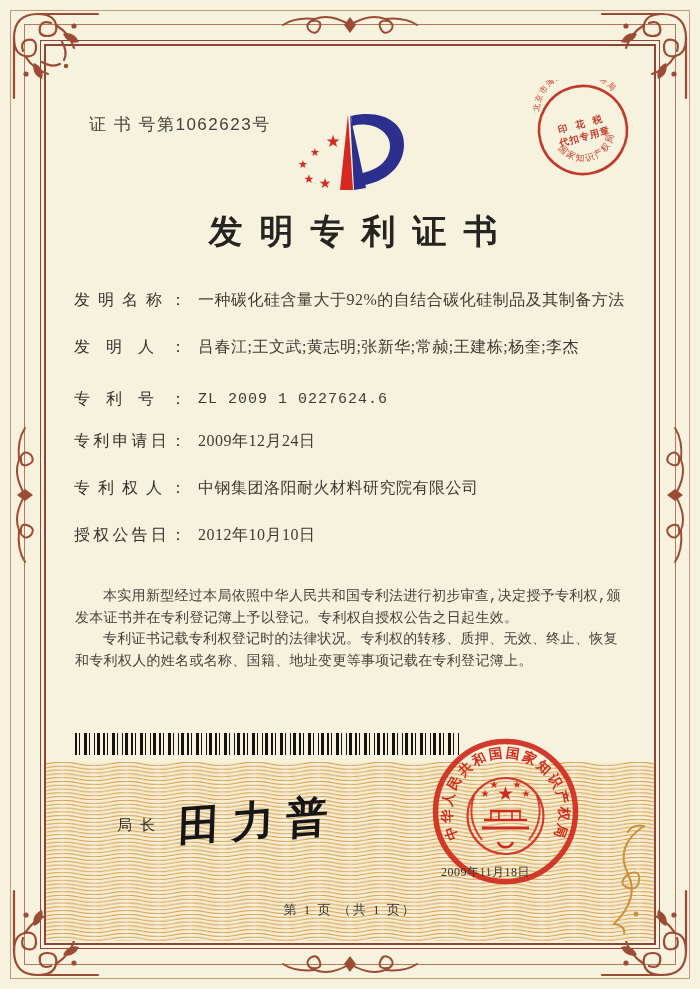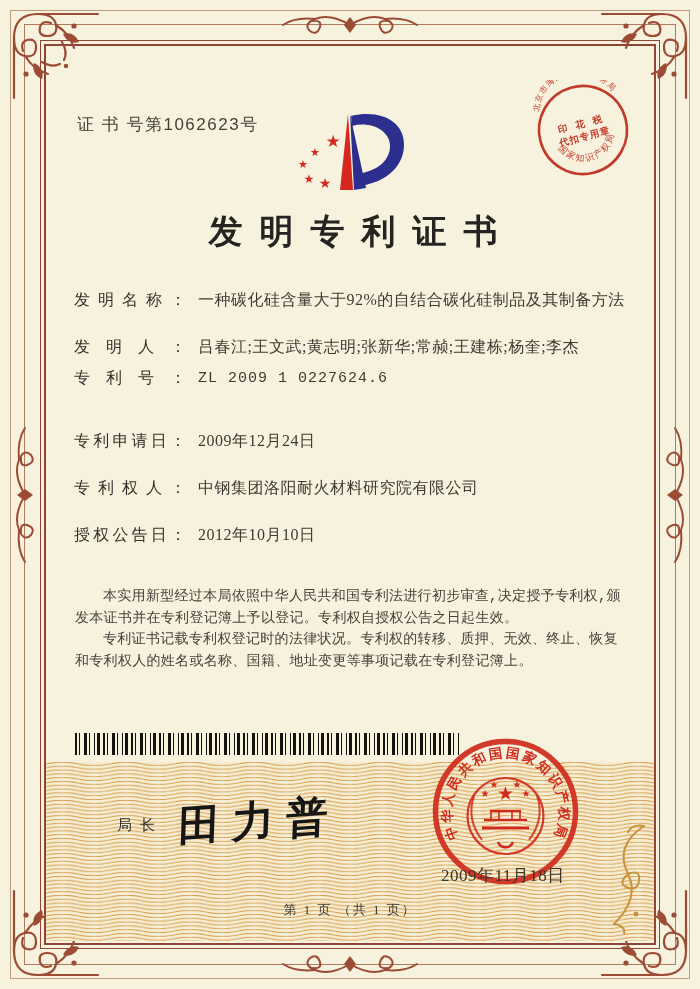--- a/index.html
+++ b/index.html
@@ -23,21 +23,21 @@
   .corner.br { right:8px; bottom:8px; transform:scale(-1,-1); }
   .edge-h { position:absolute; width:150px; height:32px; left:275px; }
   .edge-h.top { top:9px; }
   .edge-h.bottom { bottom:9px; transform:scaleY(-1); }
   .edge-v { position:absolute; width:32px; height:150px; top:420px; }
   .edge-v.left { left:9px; }
   .edge-v.right { right:9px; transform:scaleX(-1); }
 
   
   .cert-no {
-    position:absolute; left:77px; top:113px;
+    position:absolute; left:89px; top:113px;
     font-family:"Liberation Sans","DejaVu Sans",sans-serif;
     font-size:17px; font-weight:500; letter-spacing:1.5px; color:#45413a;
   }
   .logo { position:absolute; left:296px; top:106px; }
   .tax-seal { position:absolute; left:533px; top:80px; }
 
   .doc-title {
     position:absolute; left:0; right:0; top:209px;
     text-align:center; font-size:34px; font-weight:600;
     letter-spacing:17px; padding-left:23px; color:#262420;
@@ -77,21 +77,21 @@
   .gold-scroll { position:absolute; left:596px; top:822px; }
 
   
   .director { position:absolute; left:117px; top:816px; font-size:15px; letter-spacing:8px; color:#2b2b2b; }
   .signature {
     position:absolute; left:178px; top:793px;
     font-size:42px; font-weight:700; letter-spacing:12px; color:#161616;
     transform:rotate(-4deg) skewX(-6deg);
   }
   .office-seal { position:absolute; left:428px; top:734px; }
-  .seal-date { position:absolute; left:441px; top:864px; font-size:17px; letter-spacing:0.5px; color:#3a342c; }
+  .seal-date { position:absolute; left:441px; top:864px; font-size:12px; letter-spacing:0.5px; color:#3a342c; }
   .page-info { position:absolute; left:0; right:0; top:901px; text-align:center; font-size:13px; letter-spacing:2px; color:#3d3a33; }
 </style>
 </head>
 <body>
 
 <div class="frame-outer"></div>
 <div class="frame-mid"></div>
 <div class="frame-inner"></div>
 <div class="frame-inner2"></div>
 
@@ -250,21 +250,21 @@
 </svg>
 
 <div class="doc-title">发明专利证书</div>
 
 <div class="frow" style="top:290px">
   <span class="flabel">发明名称：</span><span class="fvalue">一种碳化硅含量大于92%的自结合碳化硅制品及其制备方法</span>
 </div>
 <div class="frow" style="top:337px">
   <span class="flabel">发明人：</span><span class="fvalue">吕春江;王文武;黄志明;张新华;常赪;王建栋;杨奎;李杰</span>
 </div>
-<div class="frow" style="top:368px">
+<div class="frow" style="top:389px">
   <span class="flabel">专利号：</span><span class="fvalue mono">ZL 2009 1 0227624.6</span>
 </div>
 <div class="frow" style="top:431px">
   <span class="flabel">专利申请日：</span><span class="fvalue">2009年12月24日</span>
 </div>
 <div class="frow" style="top:478px">
   <span class="flabel">专利权人：</span><span class="fvalue">中钢集团洛阳耐火材料研究院有限公司</span>
 </div>
 <div class="frow" style="top:525px">
   <span class="flabel">授权公告日：</span><span class="fvalue">2012年10月10日</span>

